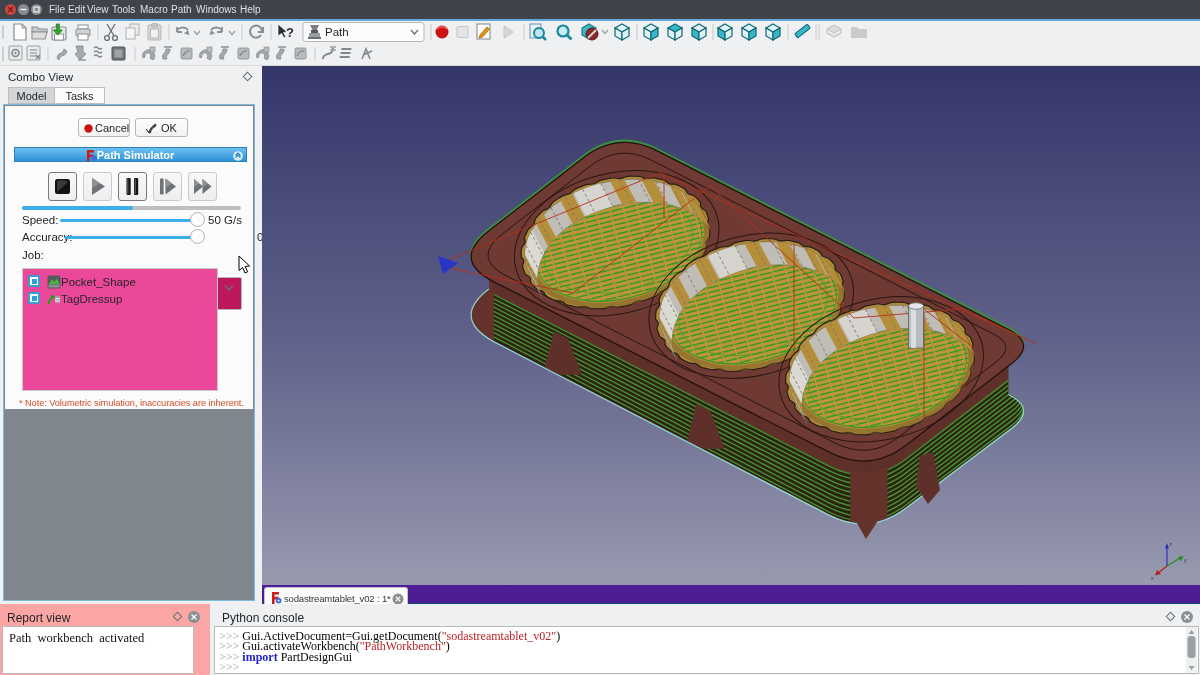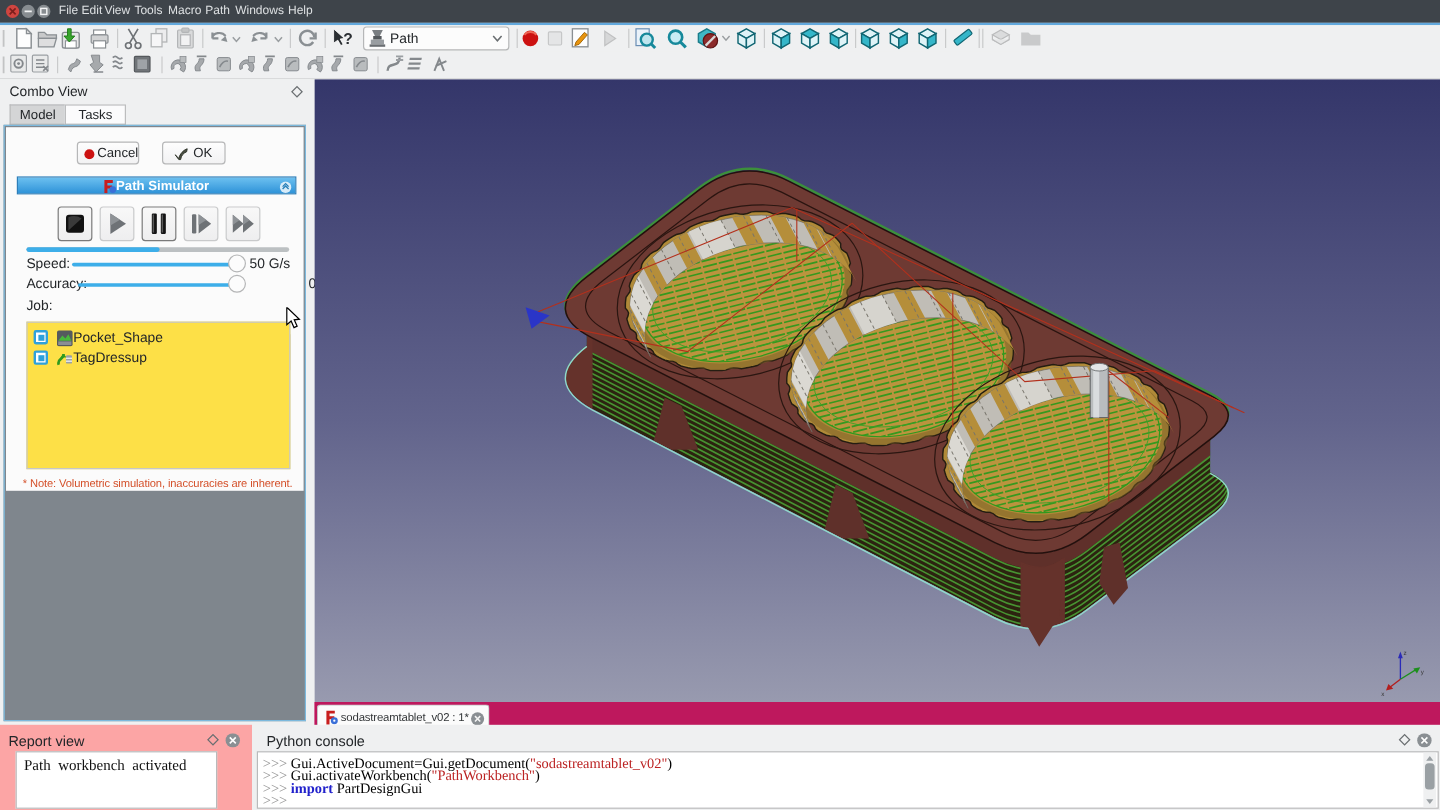--- a/index.html
+++ b/index.html
@@ -27,30 +27,30 @@
   .btn { position:absolute; height:19px; background:linear-gradient(#fdfdfd,#f2f2f3); border:1px solid #b6b7b8; border-radius:3px; font-size:11px; color:#232629; text-align:center; }
   #psHeader { position:absolute; left:9px; top:41px; width:233px; height:15px; background:linear-gradient(#6cc0f0,#2f93d8); border:1px solid #2d7fba; color:#fff; font-size:11px; font-weight:bold; text-align:center; line-height:15px; }
   .pbtn { position:absolute; top:66px; width:29px; height:29px; background:linear-gradient(#f8f8f8,#eeeeef); border:1px solid #c9cacb; border-radius:3px; }
   .pbtn.bord { border:1px solid #7a7a7a; }
   #prog { position:absolute; left:17px; top:100px; width:219px; height:4px; background:#bcc0c2; border-radius:2px; }
   #progFill { width:111px; height:4px; background:#3daee9; border-radius:2px; }
   .slLabel { position:absolute; font-size:11.5px; color:#232629; }
   .slTrack { position:absolute; height:3px; background:#3daee9; border-radius:2px; }
   .slHandle { position:absolute; width:15px; height:15px; border-radius:50%; background:#fcfcfc; border:1px solid #b4b5b6; }
   #jobCombo { position:absolute; left:54px; top:139px; width:183px; height:33px; background:#be185d; border:1px solid #b6b7b8; border-radius:2px;margin-top:32px; }
-  #list { position:absolute; left:17px; top:162px; width:220px; height:123px; background:#fde047; border:1px solid #c6c7c8; }
+  #list { position:absolute; left:17px; top:162px; width:196px; height:123px; background:#ec4899; border:1px solid #c6c7c8; }
   .litem { position:absolute; left:5px; height:14px; }
   .cb { position:absolute; left:0; top:0; width:12px; height:12px; border:2px solid #2ea1db; border-radius:2px; background:#fff; }
   .cb::after { content:""; position:absolute; left:1.5px; top:1.5px; width:5px; height:5px; background:#2ea1db; }
   .litxt { position:absolute; left:33px; top:0.5px; font-size:11.5px; color:#232629; line-height:13px; }
   #note { position:absolute; left:14px; top:292px; width:236px; font-size:9.3px; color:#d4502a; white-space:nowrap; letter-spacing:-0.1px; }
 
   
   #vp { left:262px; top:66px; width:938px; height:519px; }
-  #tabbar { left:262px; top:585px; width:938px; height:23px; background:#be185d; border-bottom:3px solid #0c4a6e; }
+  #tabbar { left:262px; top:585px; width:938px; height:23px; background:#4c1d95; border-bottom:5px solid #0c4a6e; }
   #mditab { position:absolute; left:2px; top:2px; width:144px; height:21px; background:#fbfbfb; border:1px solid #c3c4c5; border-bottom:none; border-radius:3px 3px 0 0; }
 
   
   #report { left:0; top:604px; width:210px; height:71px; background:#fca5a5;text-decoration:underline; }
   #pycon { left:213px; top:604px; width:987px; height:71px; background:#eff0f1; }
   .ptitle { position:absolute; left:7px; top:7px; font-size:12px; color:#232629; }
   .pcontent { position:absolute; background:#fff; border:1px solid #b9babb; }
   .serif { font-family:"Liberation Serif", serif; }
 </style>
 </head>
@@ -297,21 +297,21 @@
     </svg></div>
 
 <div id="combo" class="abs">
   <div id="comboTitle">Combo View</div>
   <div style="position:absolute;right:8px;top:7px;width:7px;height:7px;border:1px solid #6a6e71;transform:rotate(45deg);"></div>
   <div class="tab" id="tabModel">Model</div>
   <div class="tab" id="tabTasks">Tasks</div>
   <div style="position:absolute;left:0;top:38px;width:3px;height:1px;"></div>
   <div id="tasksPane">
     <div id="taskWhite">
-      <div class="btn" style="left:59px;top:12px;width:52px;">
+      <div class="btn" style="left:73px;top:12px;width:52px;">
           <svg width="9" height="9" style="position:absolute;left:5px;top:5px;">
             <circle cx="4.5" cy="4.5" r="4.2" fill="#cc1111"></circle>
           </svg>
           <span style="position:absolute;left:16px;top:3px;">Cancel</span>
         </div>
       <div class="btn" style="left:130px;top:12px;width:53px;">
           <svg width="12" height="11" style="position:absolute;left:9px;top:4px;">
             <path d="M1,6 L4,9 C5,5 8,2 11,1 L10.5,3.5 C8,4.5 6,6.5 5.5,10 L4,10 Z" fill="#4a4f42" stroke="#2e3229" stroke-width="0.8"></path>
           </svg>
           <span style="position:absolute;left:25px;top:3px;">OK</span>
@@ -691,21 +691,21 @@
     </div>
 </div>
 
 <div id="report" class="abs">
   <div class="ptitle">Report view</div>
   <svg width="30" height="12" style="position:absolute;right:8px;top:7px;">
       <rect x="2.5" y="2.5" width="6" height="6" fill="none" stroke="#6a6e71" stroke-width="1" transform="rotate(45 5.5 5.5)"></rect>
       <circle cx="22" cy="6" r="6" fill="#8a8f93"></circle>
       <path d="M19.5,3.5 l5,5 M24.5,3.5 l-5,5" stroke="#fdfdfd" stroke-width="1.3"></path>
     </svg>
-  <div class="pcontent" style="left:13px;top:22px;width:168px;height:48px;">
+  <div class="pcontent" style="left:2px;top:22px;width:192px;height:48px;">
     <div class="serif" style="position:absolute;left:6px;top:4px;font-size:12.5px;color:#111;">Path&nbsp; workbench&nbsp; activated</div>
   </div>
 </div>
 
 <div id="pycon" class="abs">
   <div class="ptitle" style="left:9px;">Python console</div>
   <svg width="30" height="12" style="position:absolute;right:5px;top:7px;">
       <rect x="2.5" y="2.5" width="6" height="6" fill="none" stroke="#6a6e71" stroke-width="1" transform="rotate(45 5.5 5.5)"></rect>
       <circle cx="22" cy="6" r="6" fill="#8a8f93"></circle>
       <path d="M19.5,3.5 l5,5 M24.5,3.5 l-5,5" stroke="#fdfdfd" stroke-width="1.3"></path>

